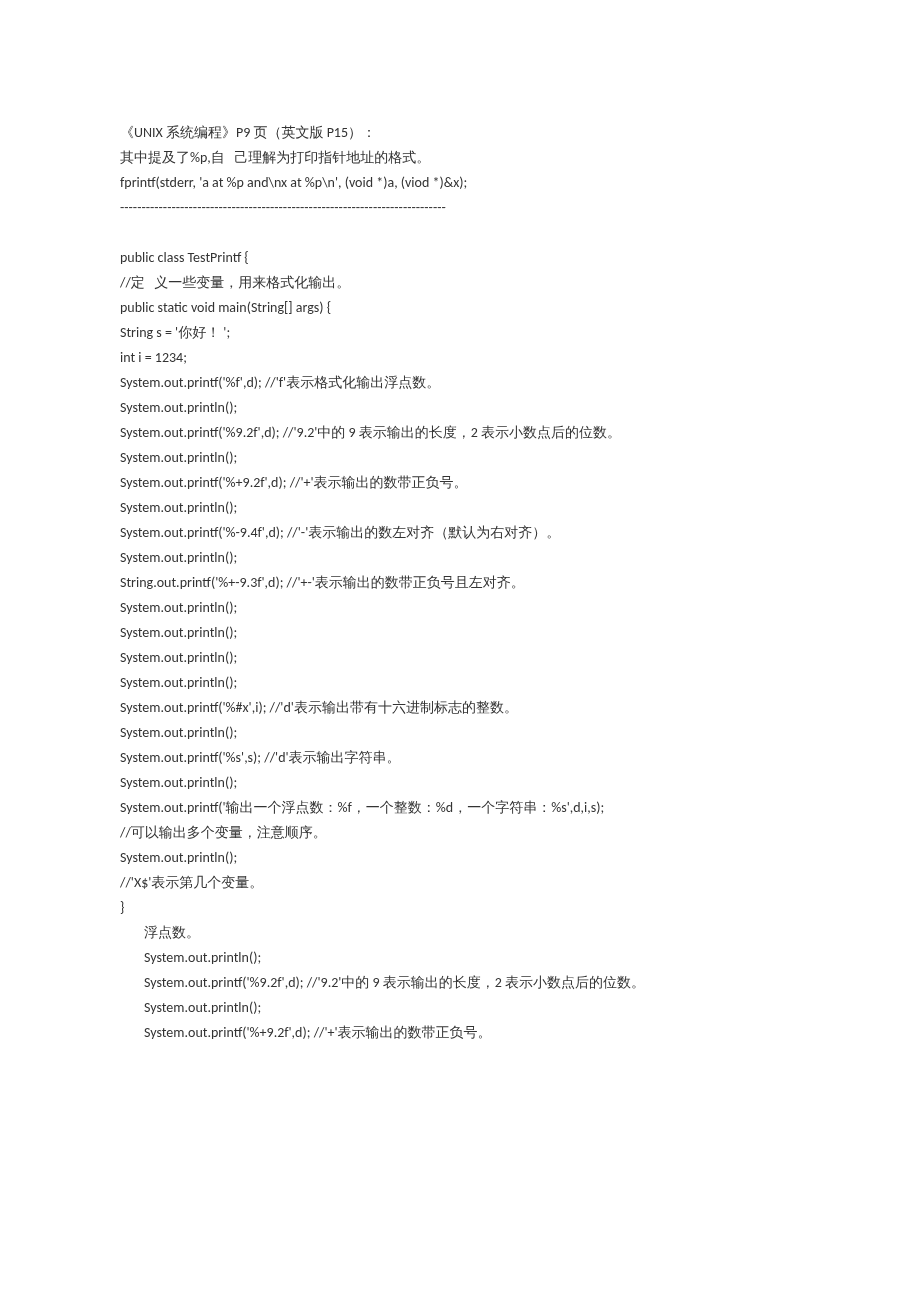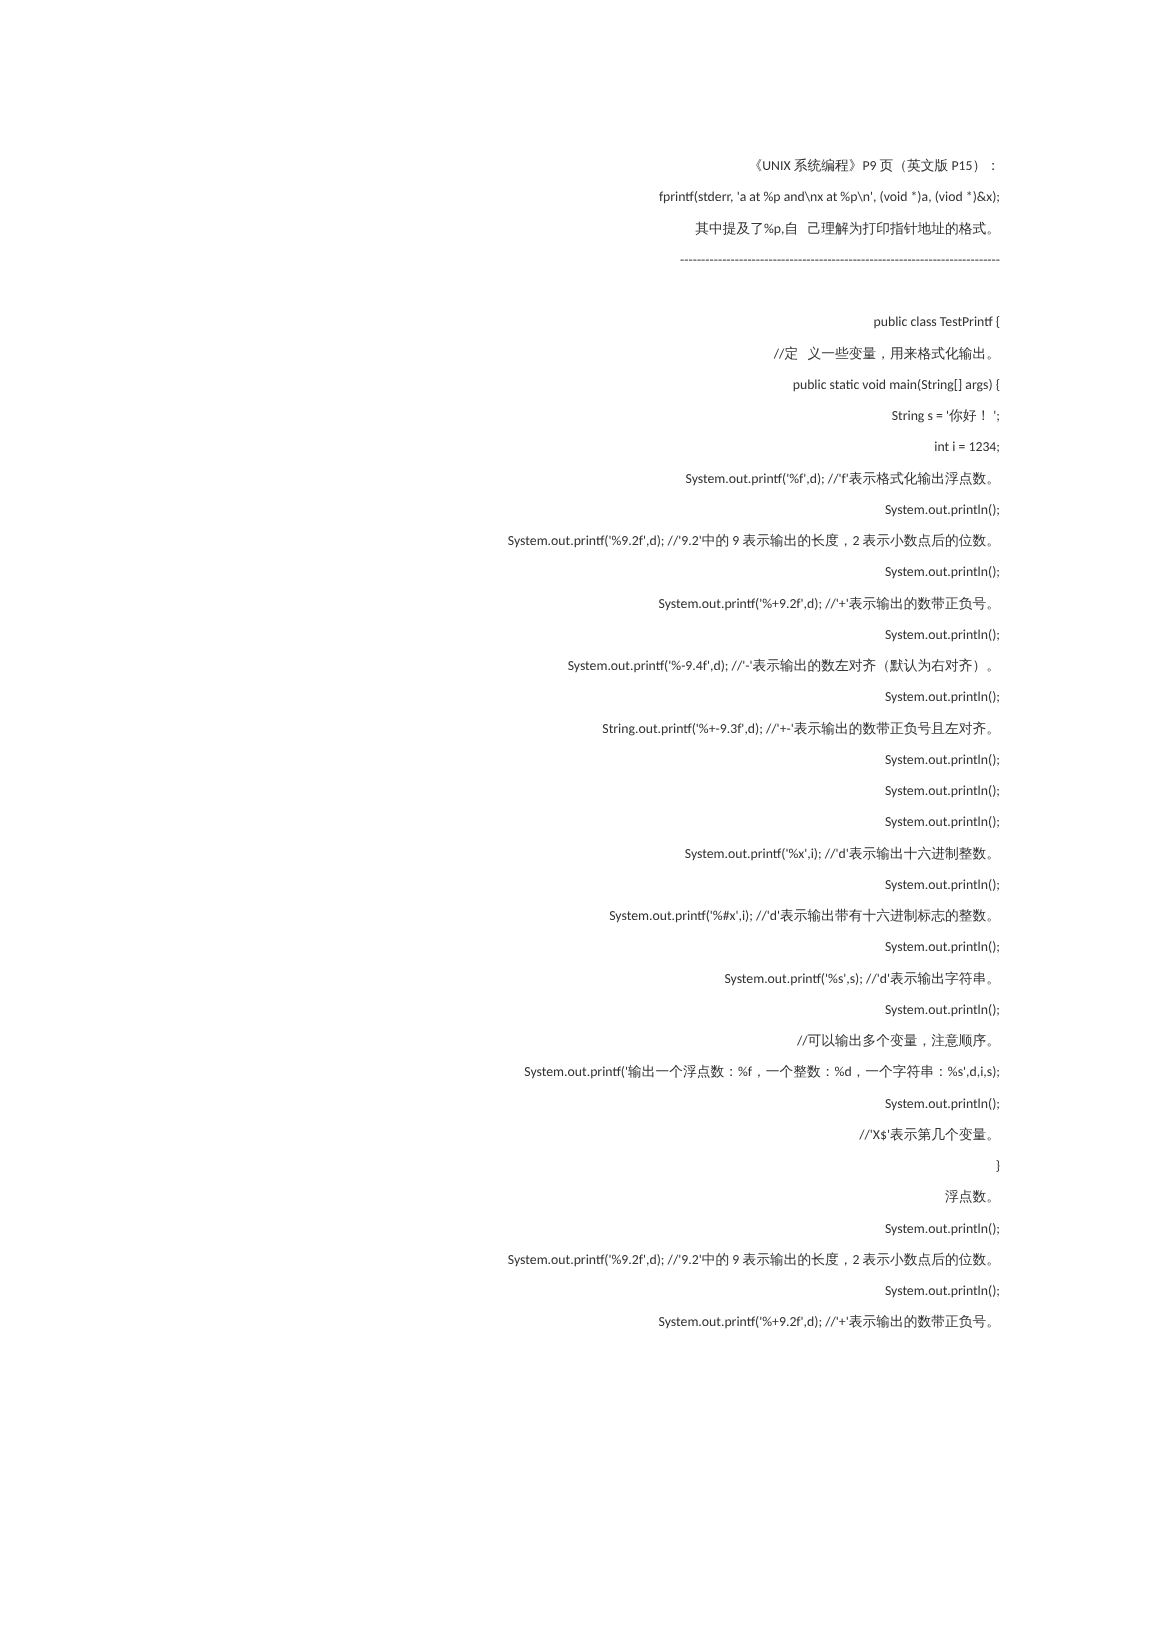--- a/index.html
+++ b/index.html
@@ -4,67 +4,65 @@
   <style>
     body {
       margin: 0;
       padding: 0;
       background: #ffffff;
       width: 920px;
       font-family: Calibri, "Microsoft YaHei", "SimSun", sans-serif;
     }
     .page {
       padding: 120px 120px 60px 120px;
-      font-size: 11px;
+      font-size: 14px;
       line-height: 25px;
       color: #333333;
-      text-align: right;
     }
     .line {
       display: block;
       white-space: pre-wrap;
     }
     .indent {
       padding-left: 24px;
     }
   </style>
 </head>
 <body>
 
 <div class="page" id="content-root">
     <span class="line">《UNIX 系统编程》P9 页（英文版 P15）：</span>
+    <span class="line">其中提及了%p,自   己理解为打印指针地址的格式。</span>
     <span class="line">fprintf(stderr, 'a at %p and\nx at %p\n', (void *)a, (viod *)&amp;x);</span>
-    <span class="line">其中提及了%p,自   己理解为打印指针地址的格式。</span>
     <span class="line">----------------------------------------------------------------------------</span>
     <span class="line">&nbsp;</span>
     <span class="line">public class TestPrintf {</span>
     <span class="line">//定   义一些变量，用来格式化输出。</span>
     <span class="line">public static void main(String[] args) {</span>
     <span class="line">String s = '你好！ ';</span>
     <span class="line">int i = 1234;</span>
     <span class="line">System.out.printf('%f',d); //'f'表示格式化输出浮点数。</span>
     <span class="line">System.out.println();</span>
     <span class="line">System.out.printf('%9.2f',d); //'9.2'中的 9 表示输出的长度，2 表示小数点后的位数。</span>
     <span class="line">System.out.println();</span>
     <span class="line">System.out.printf('%+9.2f',d); //'+'表示输出的数带正负号。</span>
     <span class="line">System.out.println();</span>
     <span class="line">System.out.printf('%-9.4f',d); //'-'表示输出的数左对齐（默认为右对齐）。</span>
     <span class="line">System.out.println();</span>
     <span class="line">String.out.printf('%+-9.3f',d); //'+-'表示输出的数带正负号且左对齐。</span>
     <span class="line">System.out.println();</span>
     <span class="line">System.out.println();</span>
     <span class="line">System.out.println();</span>
-    <span class="line">System.out.printf('%x',i); //'d'表示输出十六进制整数。</span>
     <span class="line">System.out.println();</span>
     <span class="line">System.out.printf('%#x',i); //'d'表示输出带有十六进制标志的整数。</span>
     <span class="line">System.out.println();</span>
     <span class="line">System.out.printf('%s',s); //'d'表示输出字符串。</span>
     <span class="line">System.out.println();</span>
+    <span class="line">System.out.printf('输出一个浮点数：%f，一个整数：%d，一个字符串：%s',d,i,s);</span>
     <span class="line">//可以输出多个变量，注意顺序。</span>
-    <span class="line">System.out.printf('输出一个浮点数：%f，一个整数：%d，一个字符串：%s',d,i,s);</span>
     <span class="line">System.out.println();</span>
     <span class="line">//'X$'表示第几个变量。</span>
     <span class="line">}</span>
     <span class="line indent">浮点数。</span>
     <span class="line indent">System.out.println();</span>
     <span class="line indent">System.out.printf('%9.2f',d); //'9.2'中的 9 表示输出的长度，2 表示小数点后的位数。</span>
     <span class="line indent">System.out.println();</span>
     <span class="line indent">System.out.printf('%+9.2f',d); //'+'表示输出的数带正负号。</span>
   </div>
 

